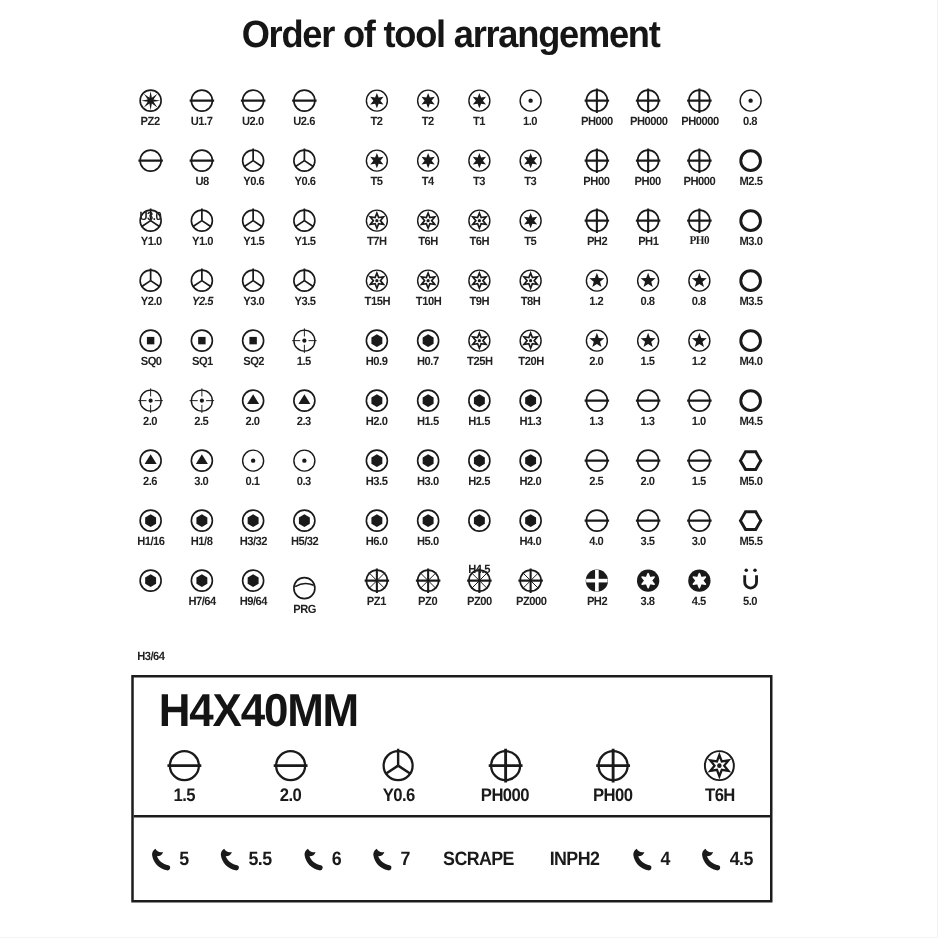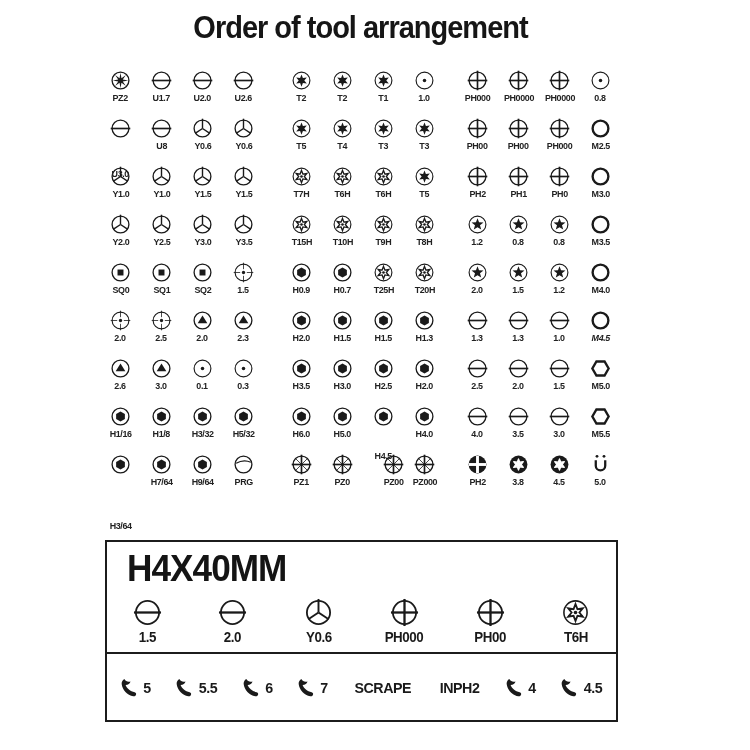--- a/index.html
+++ b/index.html
@@ -344,39 +344,39 @@
           <use href="#i-phillips"></use>
         </svg>
         <div class="lbl">PH2</div>
       </div>
       <div class="cell" style="grid-area: 3 / 12;">
         <svg class="ic" viewBox="0 0 24 24">
           <use href="#i-phillips"></use>
         </svg>
         <div class="lbl">PH1</div>
       </div>
-      <div class="cell" style="grid-area: 3 / 13;">
+      <div class="cell" style="grid-area: 3 / 13; font-family: Liberation Serif, serif;">
         <svg class="ic" viewBox="0 0 24 24">
           <use href="#i-phillips"></use>
         </svg>
         <div class="lbl">PH0</div>
       </div>
       <div class="cell" style="grid-area: 3 / 14;">
         <svg class="ic" viewBox="0 0 24 24">
           <use href="#i-circle"></use>
         </svg>
         <div class="lbl">M3.0</div>
       </div>
       <div class="cell" style="grid-area: 4 / 1;">
         <svg class="ic" viewBox="0 0 24 24">
           <use href="#i-triwing"></use>
         </svg>
         <div class="lbl">Y2.0</div>
       </div>
-      <div class="cell" style="grid-area: 4 / 2;">
+      <div class="cell" style="grid-area: 4 / 2; font-style: italic;">
         <svg class="ic" viewBox="0 0 24 24">
           <use href="#i-triwing"></use>
         </svg>
         <div class="lbl">Y2.5</div>
       </div>
       <div class="cell" style="grid-area: 4 / 3;">
         <svg class="ic" viewBox="0 0 24 24">
           <use href="#i-triwing"></use>
         </svg>
         <div class="lbl">Y3.0</div>
@@ -566,21 +566,21 @@
           <use href="#i-slot"></use>
         </svg>
         <div class="lbl">1.3</div>
       </div>
       <div class="cell" style="grid-area: 6 / 13;">
         <svg class="ic" viewBox="0 0 24 24">
           <use href="#i-slot"></use>
         </svg>
         <div class="lbl">1.0</div>
       </div>
-      <div class="cell" style="grid-area: 6 / 14; font-style: italic;">
+      <div class="cell" style="grid-area: 6 / 14;">
         <svg class="ic" viewBox="0 0 24 24">
           <use href="#i-circle"></use>
         </svg>
         <div class="lbl">M4.5</div>
       </div>
       <div class="cell" style="grid-area: 7 / 1;">
         <svg class="ic" viewBox="0 0 24 24">
           <use href="#i-triangle"></use>
         </svg>
         <div class="lbl">2.6</div>
@@ -734,39 +734,39 @@
           <use href="#i-hexfill"></use>
         </svg>
         <div class="lbl">H7/64</div>
       </div>
       <div class="cell" style="grid-area: 9 / 3;">
         <svg class="ic" viewBox="0 0 24 24">
           <use href="#i-hexfill"></use>
         </svg>
         <div class="lbl">H9/64</div>
       </div>
-      <div class="cell" style="grid-area: 9 / 4;">
+      <div class="cell" style="grid-area: 9 / 4; justify-content: center;">
         <svg class="ic" viewBox="0 0 24 24">
           <use href="#i-prg"></use>
         </svg>
         <div class="lbl">PRG</div>
       </div>
       <div class="cell" style="grid-area: 9 / 6;">
         <svg class="ic" viewBox="0 0 24 24">
           <use href="#i-pozidriv"></use>
         </svg>
         <div class="lbl">PZ1</div>
       </div>
       <div class="cell" style="grid-area: 9 / 7;">
         <svg class="ic" viewBox="0 0 24 24">
           <use href="#i-pozidriv"></use>
         </svg>
         <div class="lbl">PZ0</div>
       </div>
-      <div class="cell" style="grid-area: 9 / 8; align-items: flex-end;">
+      <div class="cell" style="grid-area: 9 / 8;">
         <svg class="ic" viewBox="0 0 24 24">
           <use href="#i-pozidriv"></use>
         </svg>
         <div class="lbl">PZ00</div>
       </div>
       <div class="cell" style="grid-area: 9 / 9;">
         <svg class="ic" viewBox="0 0 24 24">
           <use href="#i-pozidriv"></use>
         </svg>
         <div class="lbl">PZ000</div>

